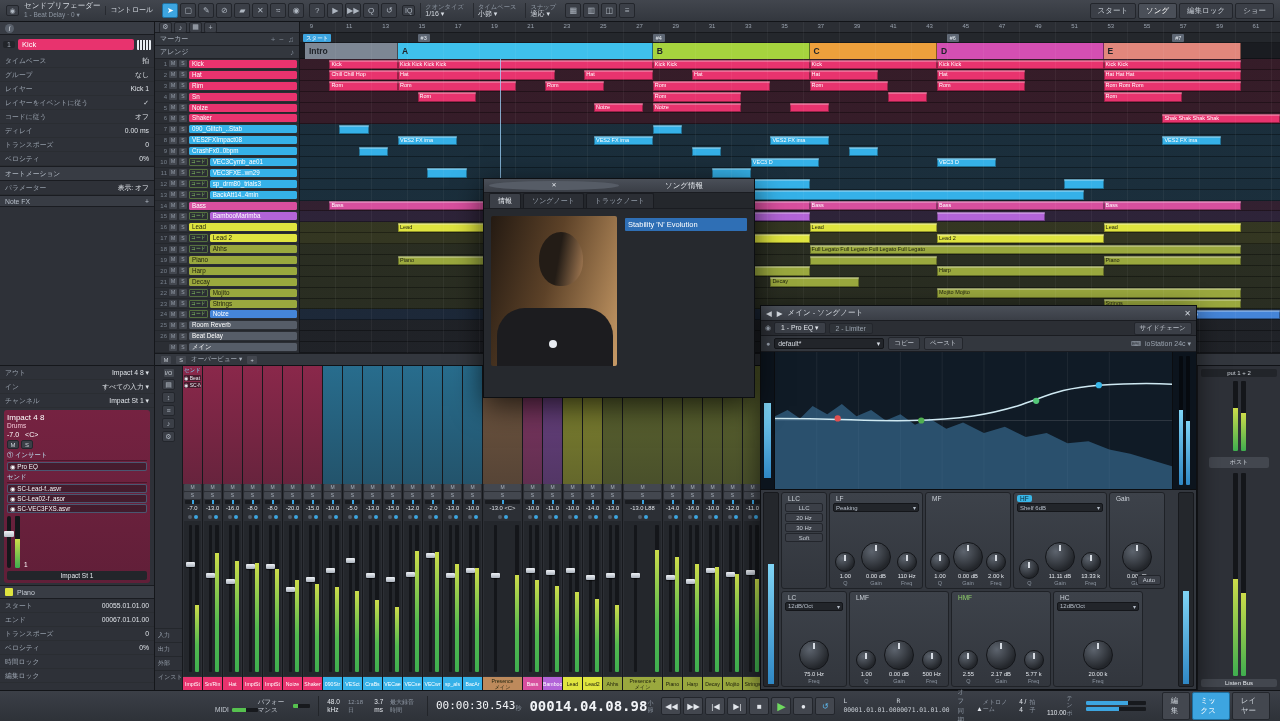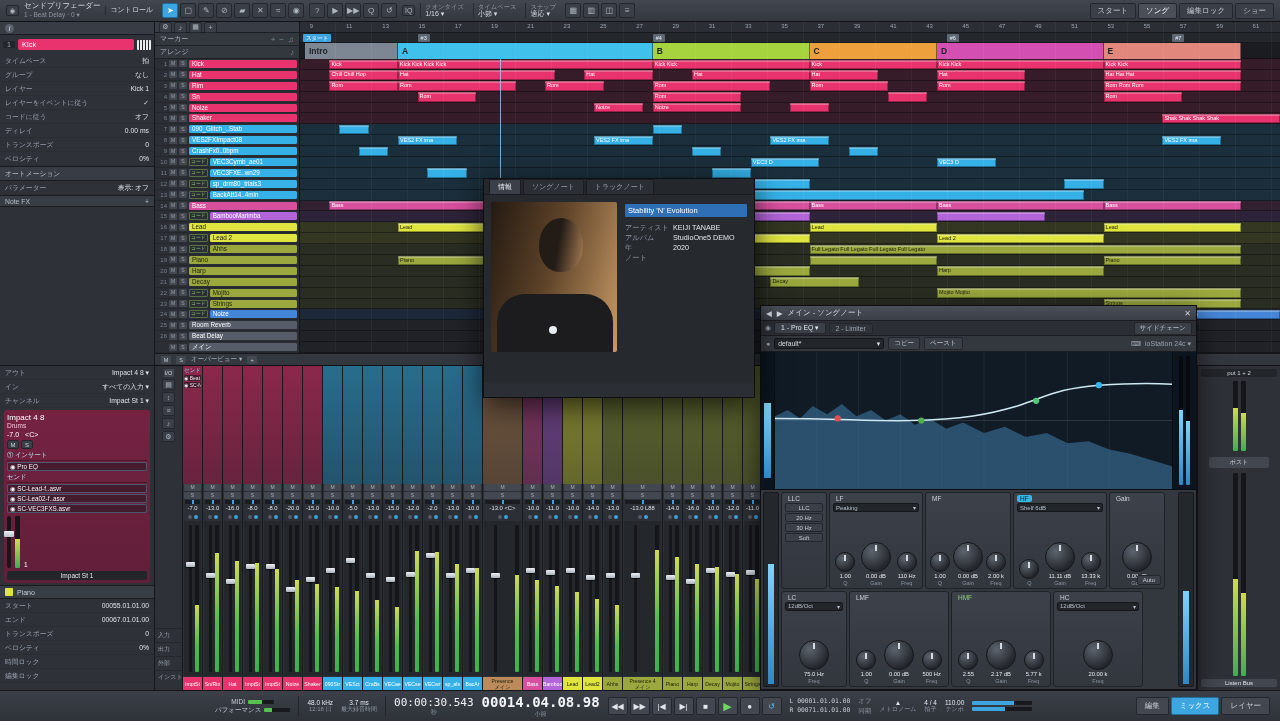--- a/index.html
+++ b/index.html
@@ -175,21 +175,21 @@
 .torso{position:absolute;left:6px;bottom:-4px;width:116px;height:62px;border-radius:28px 28px 0 0;background:#1c1c1f;}
 .badge{position:absolute;left:58px;bottom:18px;width:8px;height:8px;border-radius:50%;background:#e8ecf1;}
 .fields{flex:1;display:flex;flex-direction:column;gap:6px;padding-top:2px;font-size:7.2px;}
 .f-title{background:#2f6fb5;color:#fff;padding:2px 3px;border-radius:1px;font-size:7.5px;white-space:nowrap;overflow:hidden;}
 .f-row{display:flex;gap:4px;}
 .f-lab{width:44px;color:#8d96a2;flex:none;}
 .f-val{color:#e3e7ec;white-space:nowrap;overflow:hidden;}
 
 
 .transport{position:absolute;left:0;top:690px;width:1280px;height:31px;background:linear-gradient(#3b3f47,#2e3238);border-top:1px solid #121418;display:flex;align-items:center;gap:8px;padding:0 10px 0 215px;z-index:70;font-size:6.5px;}
-.t-cluster{display:flex;flex-direction:column;line-height:1.2;align-items:center;}
+.t-cluster{display:flex;flex-direction:row;line-height:1.2;align-items:flex-end;}
 .t-big{font-family:"DejaVu Sans Mono",monospace;font-size:11px;color:#f2f4f7;}
 .t-huge{font-family:"DejaVu Sans Mono",monospace;font-size:14px;font-weight:bold;color:#f2f4f7;}
 .t-lab{color:#8d96a2;font-size:6px;}
 .t-midirow{display:flex;align-items:center;gap:3px;}
 .t-meterbar{width:26px;height:4px;background:#17191d;border-radius:1px;position:relative;overflow:hidden;}
 .t-meterfill{position:absolute;left:0;top:0;bottom:0;width:55%;background:#56c14f;}
 .tbig{width:20px;height:18px;background:#43474f;border:1px solid #23262c;border-radius:2px;color:#e3e7ec;font-size:8px;display:flex;align-items:center;justify-content:center;}
 .tbig.play{color:#6fd95f;font-size:11px;}
 .tbig.loop{color:#5db9ef;}
 .t-lr{font-family:"DejaVu Sans Mono",monospace;font-size:6.3px;color:#cdd3da;line-height:1.4;}
@@ -1687,51 +1687,37 @@
             </div>
           </div>
       </div>
       <div class="in-meter">
           <div class="in-fill" style="height:48%"></div>
         </div>
     </div>
   </div>
 
   <div class="dialog">
+    <div class="dlg-title">
+      <span class="dlg-x">✕</span>
+      <span>ソング情報</span>
+    </div>
     <div class="dlg-tabs">
         <div class="dtab active">情報</div>
         <div class="dtab">ソングノート</div>
         <div class="dtab">トラックノート</div>
       </div>
     <div class="dlg-body">
       <div class="photo">
         <div class="head"></div>
         <div class="torso"></div>
         <div class="badge"></div>
       </div>
       <div class="fields">
         <div class="f-title">Stability 'N' Evolution</div>
-        <div>
-            <div class="f-row">
-              <div class="f-lab">アーティスト</div>
-              <div class="f-val">KEIJI TANABE</div>
-            </div>
-            <div class="f-row">
-              <div class="f-lab">アルバム</div>
-              <div class="f-val">StudioOne5 DEMO</div>
-            </div>
-            <div class="f-row">
-              <div class="f-lab">年</div>
-              <div class="f-val">2020</div>
-            </div>
-            <div class="f-row">
-              <div class="f-lab">ノート</div>
-              <div class="f-val"></div>
-            </div>
-          </div>
       </div>
     </div>
   </div>
 
   <div class="transport">
     <div class="t-cluster">
       <div class="t-midirow">
           <span>MIDI</span>
           <span class="t-meterbar">
             <span class="t-meterfill"></span>

